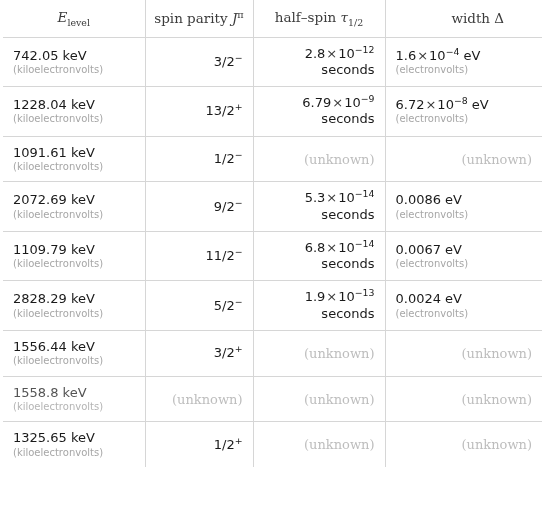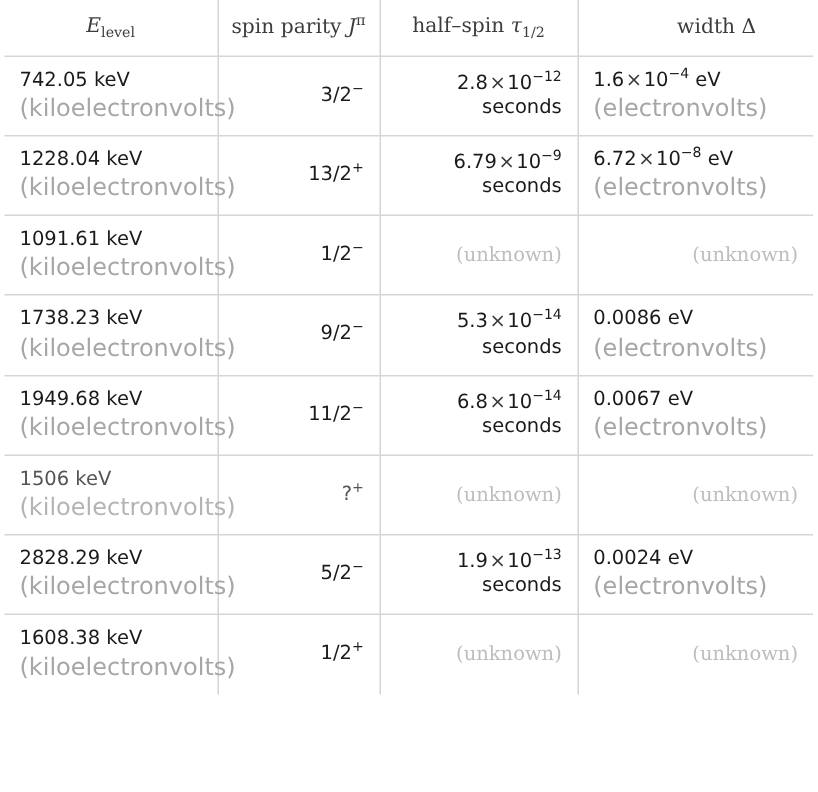--- a/index.html
+++ b/index.html
@@ -66,21 +66,21 @@
   .val-main {
     display: block;
     color: #1a1a1a;
     line-height: 1.25;
     white-space: nowrap;
   }
   .val-unit {
     display: block;
     color: #a6a6a6;
     line-height: 1.25;
-    font-size: 16px;
+    font-size: 10px;
     white-space: nowrap;
   }
   .unknown {
     color: #bdbdbd;
     font-family: "DejaVu Serif", serif;
     font-size: 13px;
     white-space: nowrap;
     text-align: center;
   }
 
@@ -177,83 +177,92 @@
             <span class="val-unit">(kiloelectronvolts)</span>
           </td>
           <td class="col-right">
             <span class="val-main nowrap">1/2<sup>−</sup></span>
           </td>
           <td class="col-right"><span class="unknown">(unknown)</span></td>
           <td class="col-right"><span class="unknown">(unknown)</span></td>
         </tr>
         <tr>
           <td class="col-left">
-            <span class="val-main">1738.23 keV</span>
+            <span class="val-main">2072.69 keV</span>
             <span class="val-unit">(kiloelectronvolts)</span>
           </td>
           <td class="col-right">
             <span class="val-main nowrap">9/2<sup>−</sup></span>
           </td>
           <td class="col-right">
             <span class="val-main sci">5.3<span class="times">×</span>10<sup>−14</sup></span>
             <span class="val-main">seconds</span>
           </td>
           <td class="col-left">
             <span class="val-main">0.0086 eV</span>
             <span class="val-unit">(electronvolts)</span>
           </td>
         </tr>
         <tr>
           <td class="col-left">
-            <span class="val-main">1949.68 keV</span>
+            <span class="val-main">1109.79 keV</span>
             <span class="val-unit">(kiloelectronvolts)</span>
           </td>
           <td class="col-right">
             <span class="val-main nowrap">11/2<sup>−</sup></span>
           </td>
           <td class="col-right">
             <span class="val-main sci">6.8<span class="times">×</span>10<sup>−14</sup></span>
             <span class="val-main">seconds</span>
           </td>
           <td class="col-left">
             <span class="val-main">0.0067 eV</span>
             <span class="val-unit">(electronvolts)</span>
           </td>
         </tr>
+        <tr>
+          <td class="col-left">
+            <span class="val-main">2828.29 keV</span>
+            <span class="val-unit">(kiloelectronvolts)</span>
+          </td>
+          <td class="col-right">
+            <span class="val-main nowrap">5/2<sup>−</sup></span>
+          </td>
+          <td class="col-right">
+            <span class="val-main sci">1.9<span class="times">×</span>10<sup>−13</sup></span>
+            <span class="val-main">seconds</span>
+          </td>
+          <td class="col-left">
+            <span class="val-main">0.0024 eV</span>
+            <span class="val-unit">(electronvolts)</span>
+          </td>
+        </tr>
+        <tr>
+          <td class="col-left">
+            <span class="val-main">1556.44 keV</span>
+            <span class="val-unit">(kiloelectronvolts)</span>
+          </td>
+          <td class="col-right">
+            <span class="val-main nowrap">3/2<sup>+</sup></span>
+          </td>
+          <td class="col-right"><span class="unknown">(unknown)</span></td>
+          <td class="col-right"><span class="unknown">(unknown)</span></td>
+        </tr>
         <tr class="dim">
           <td class="col-left">
-            <span class="val-main">1506 keV</span>
-            <span class="val-unit">(kiloelectronvolts)</span>
-          </td>
-          <td class="col-right">
-            <span class="val-main nowrap">?<sup>+</sup></span>
-          </td>
-          <td class="col-right"><span class="unknown">(unknown)</span></td>
-          <td class="col-right"><span class="unknown">(unknown)</span></td>
-        </tr>
-        <tr>
-          <td class="col-left">
-            <span class="val-main">2828.29 keV</span>
-            <span class="val-unit">(kiloelectronvolts)</span>
-          </td>
-          <td class="col-right">
-            <span class="val-main nowrap">5/2<sup>−</sup></span>
-          </td>
-          <td class="col-right">
-            <span class="val-main sci">1.9<span class="times">×</span>10<sup>−13</sup></span>
-            <span class="val-main">seconds</span>
-          </td>
-          <td class="col-left">
-            <span class="val-main">0.0024 eV</span>
-            <span class="val-unit">(electronvolts)</span>
-          </td>
-        </tr>
-        <tr>
-          <td class="col-left">
-            <span class="val-main">1608.38 keV</span>
+            <span class="val-main">1558.8 keV</span>
+            <span class="val-unit">(kiloelectronvolts)</span>
+          </td>
+          <td class="col-right"><span class="unknown">(unknown)</span></td>
+          <td class="col-right"><span class="unknown">(unknown)</span></td>
+          <td class="col-right"><span class="unknown">(unknown)</span></td>
+        </tr>
+        <tr>
+          <td class="col-left">
+            <span class="val-main">1325.65 keV</span>
             <span class="val-unit">(kiloelectronvolts)</span>
           </td>
           <td class="col-right">
             <span class="val-main nowrap">1/2<sup>+</sup></span>
           </td>
           <td class="col-right"><span class="unknown">(unknown)</span></td>
           <td class="col-right"><span class="unknown">(unknown)</span></td>
         </tr>
       </tbody>
   </table>

